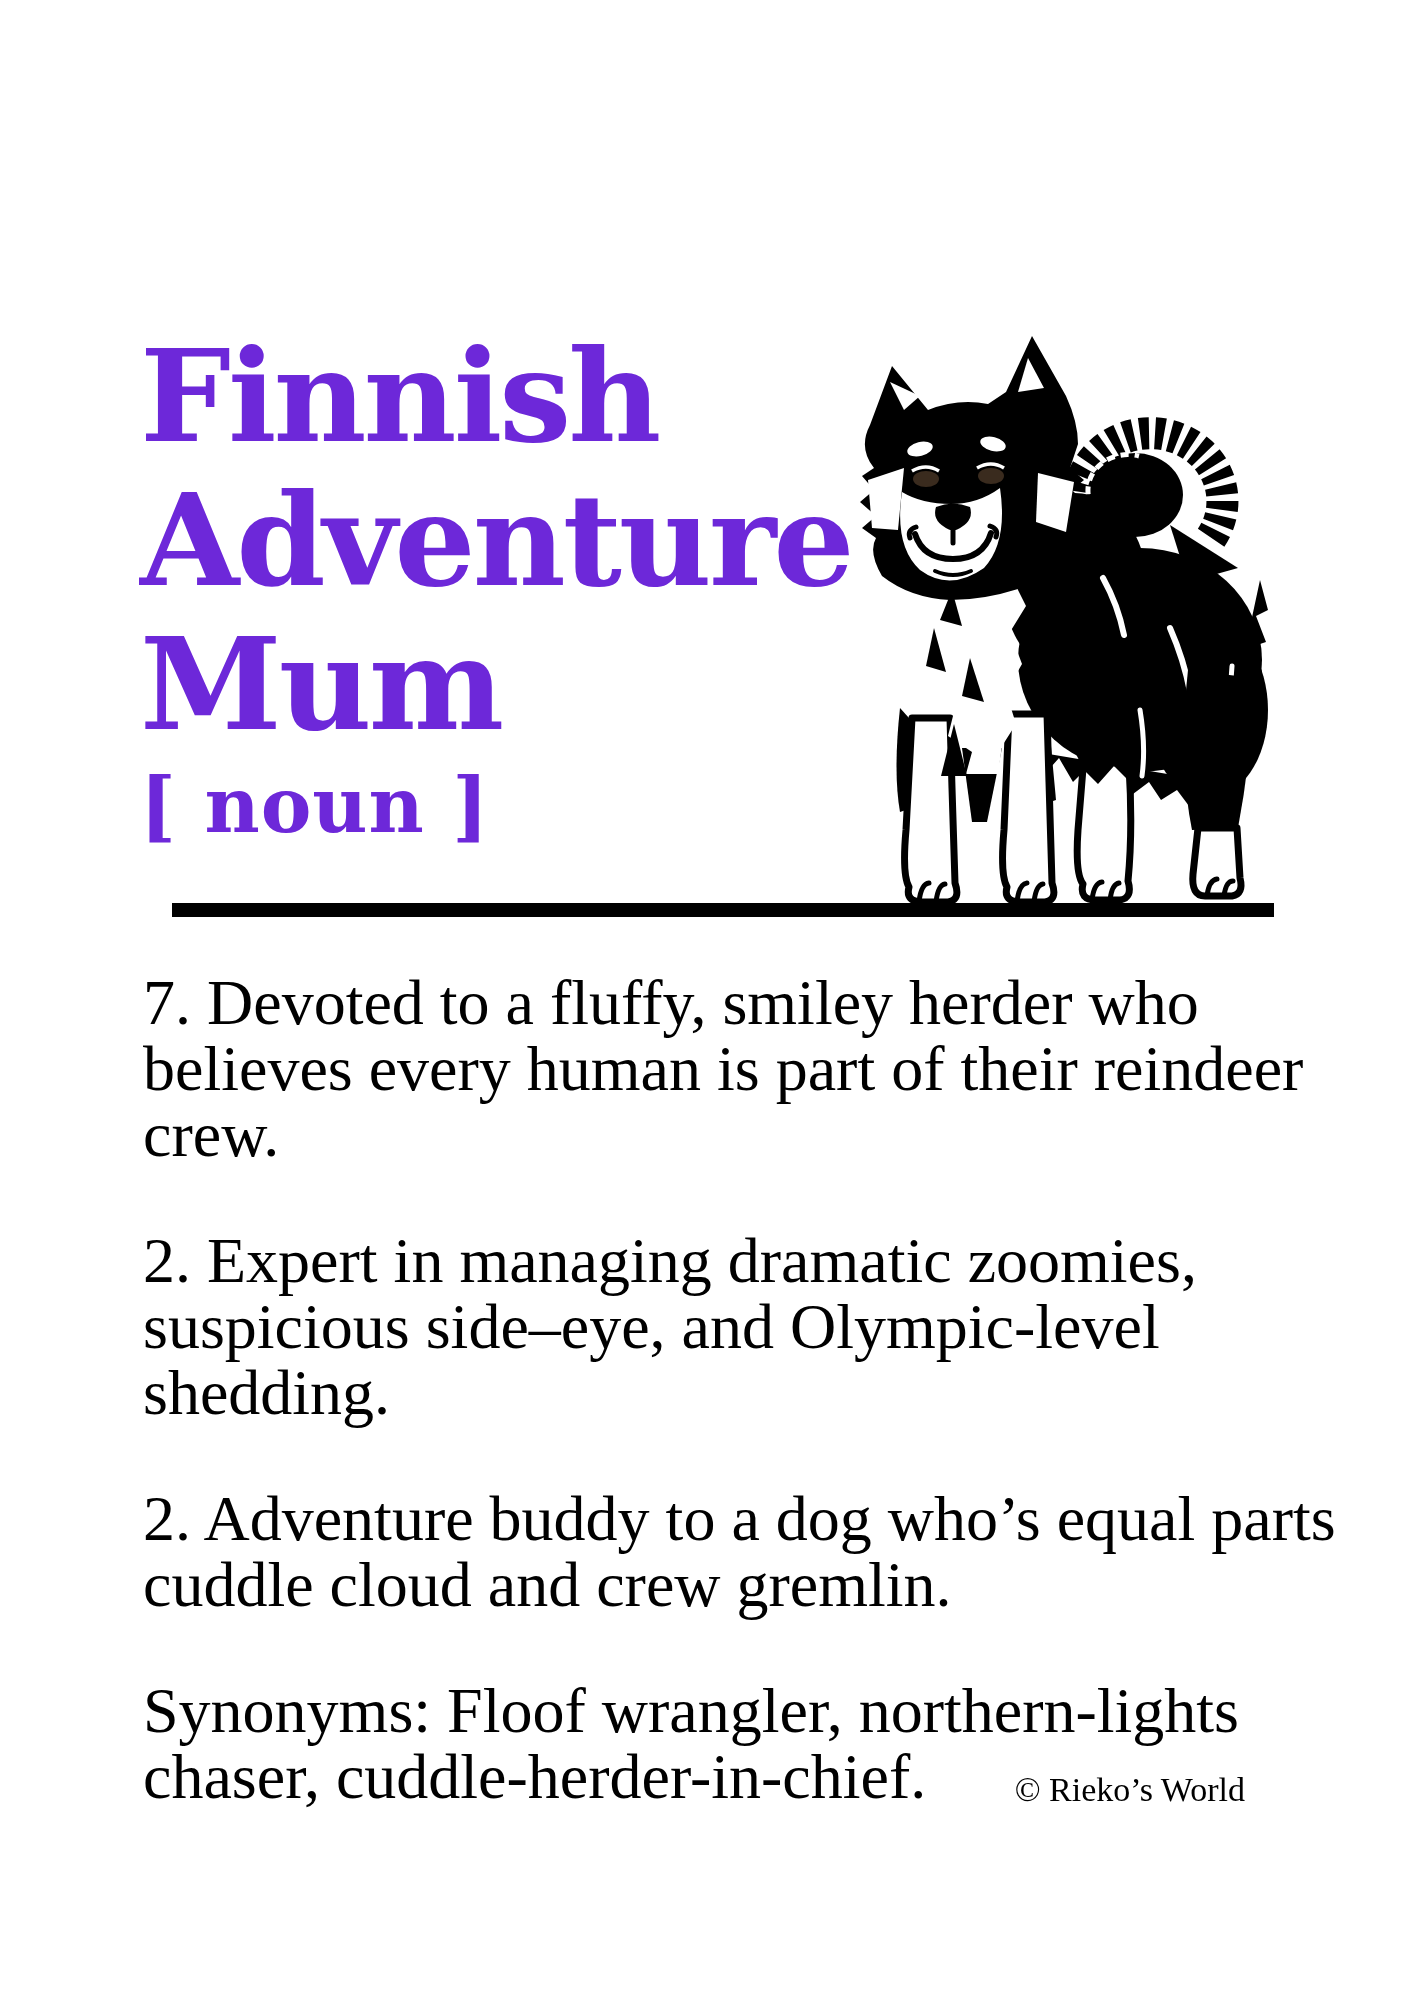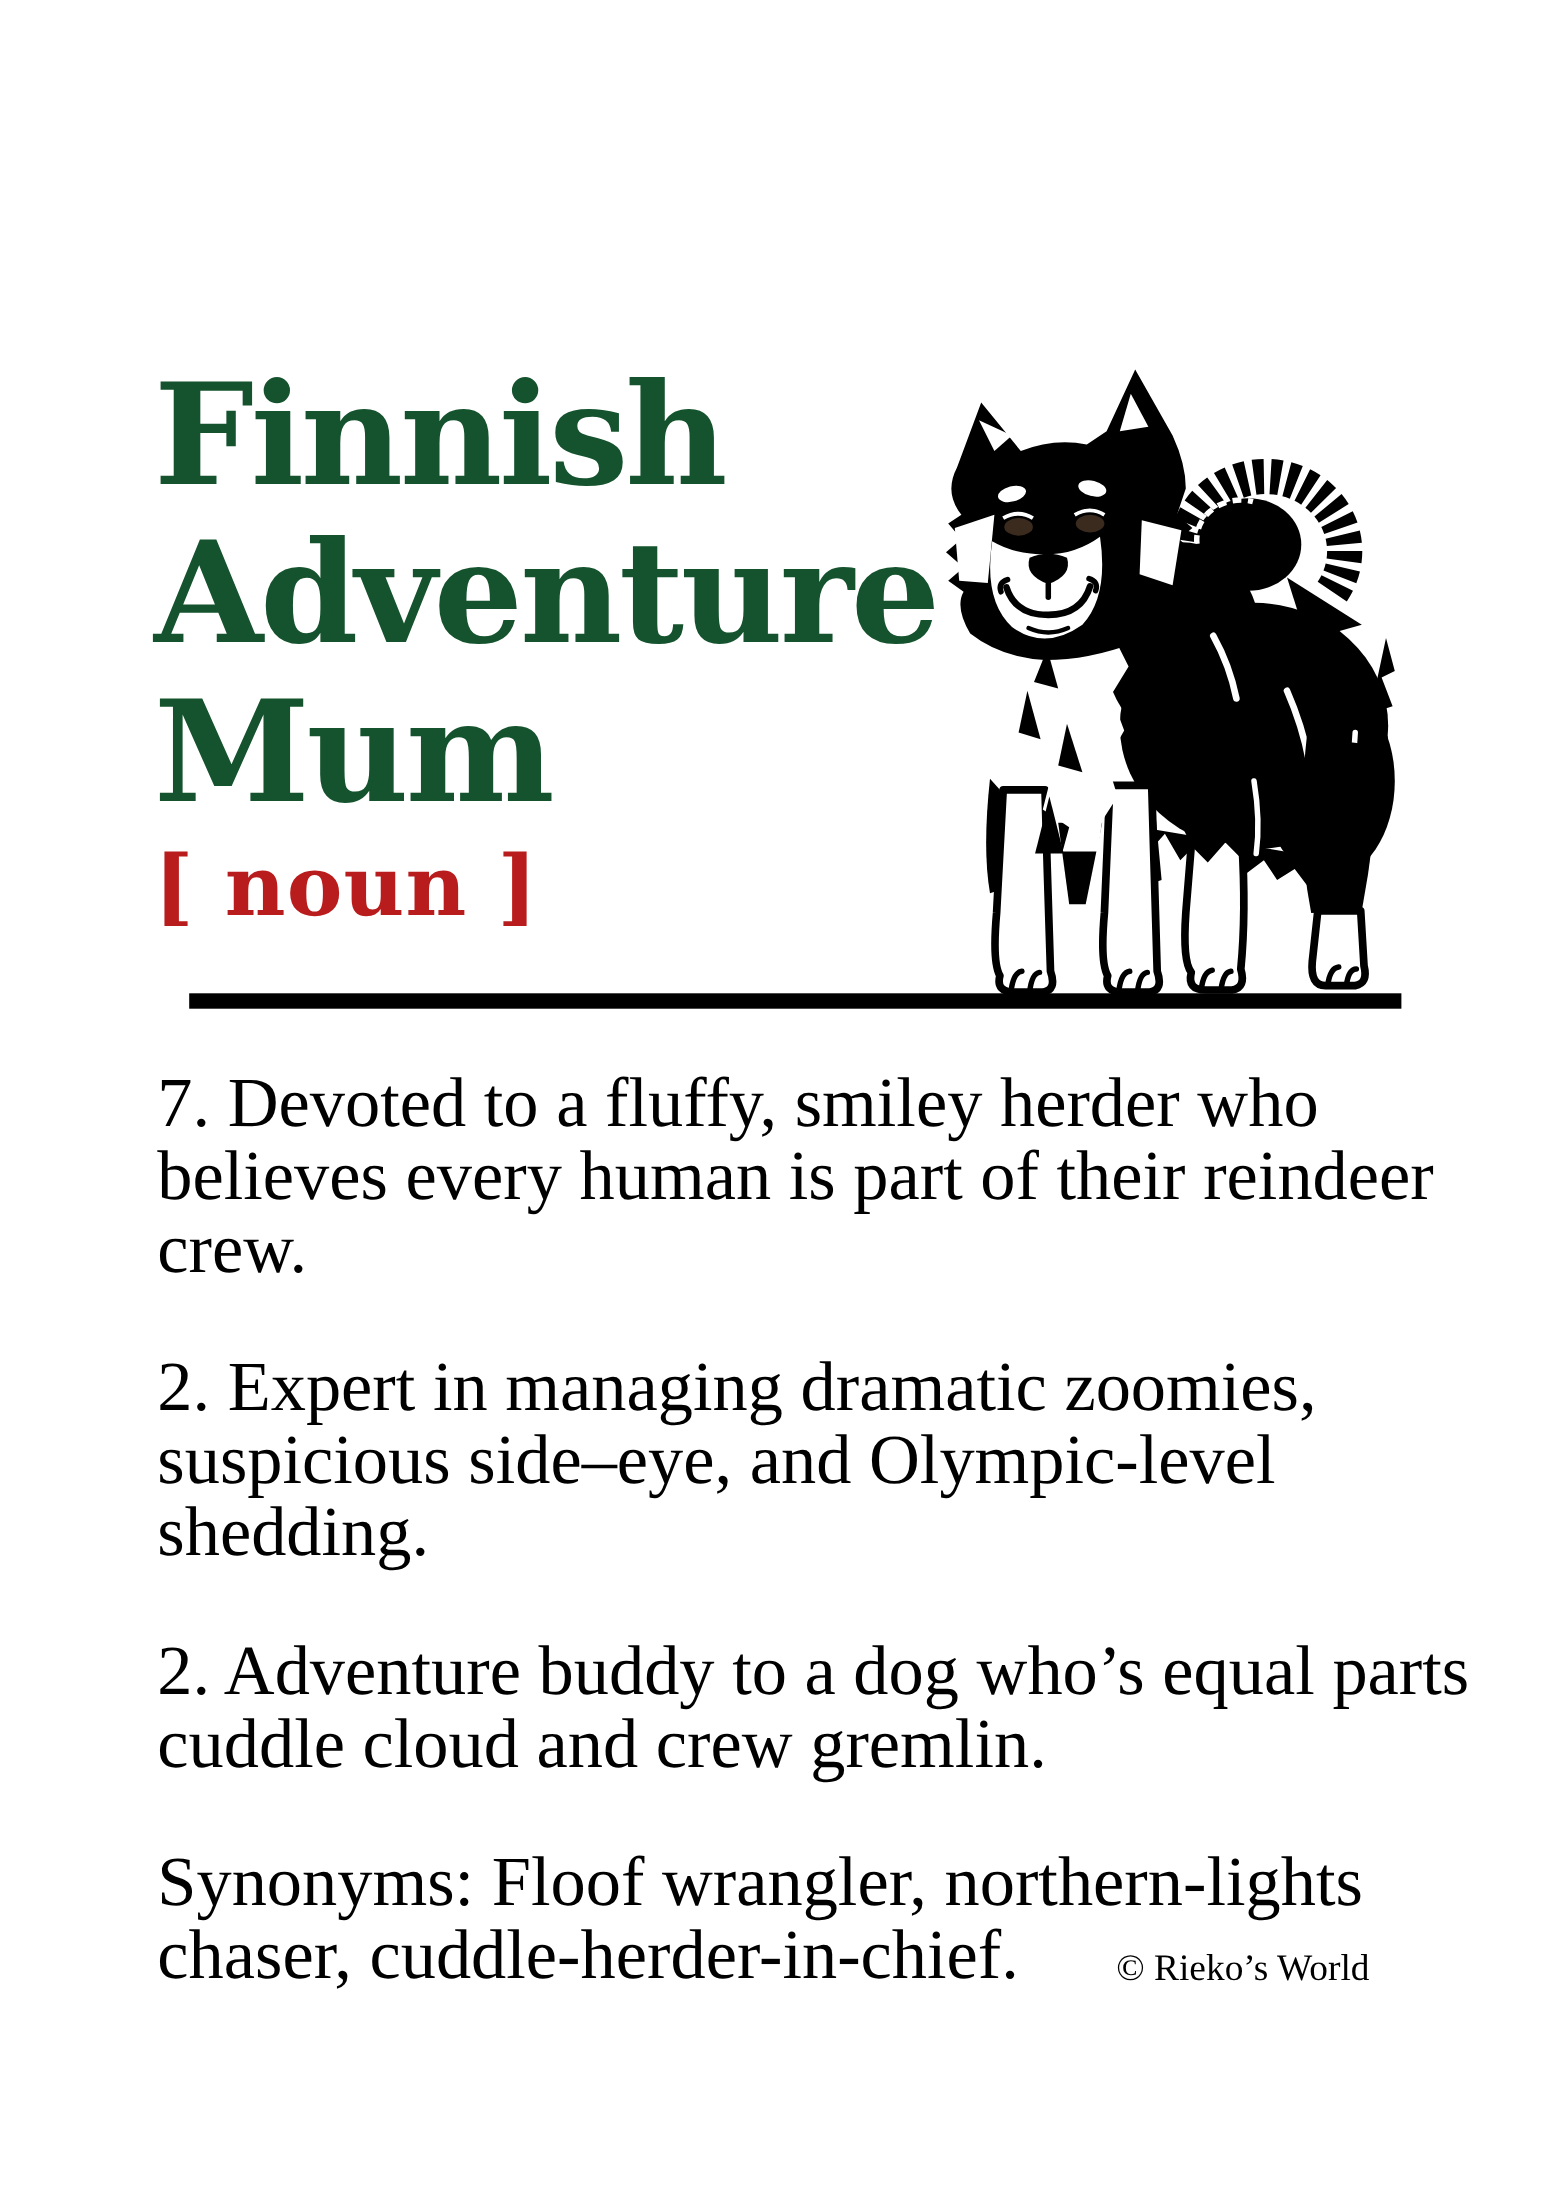--- a/index.html
+++ b/index.html
@@ -11,31 +11,31 @@
     position:relative;
     overflow:hidden;
   }
   .title-block{
     position:absolute;left:140px;top:324px;
     font-family:"DejaVu Serif", serif;
     font-weight:bold;
     font-size:128px;
     line-height:144px;
     letter-spacing:-3px;
-    color:#14532d;
+    color:#6d28d9;
     white-space:nowrap;
   }
   .pos-line{
     position:absolute;left:140px;top:768px;
     font-family:"DejaVu Serif", serif;
     font-weight:bold;
     font-size:76px;
     line-height:76px;
     letter-spacing:1px;
-    color:#b91c1c;
+    color:#6d28d9;
     white-space:nowrap;
   }
   .rule{
     position:absolute;left:172px;top:903px;
     width:1102px;height:14px;
     background:#000;
   }
   .dog-art{
     position:absolute;left:840px;top:330px;
     width:430px;height:575px;

